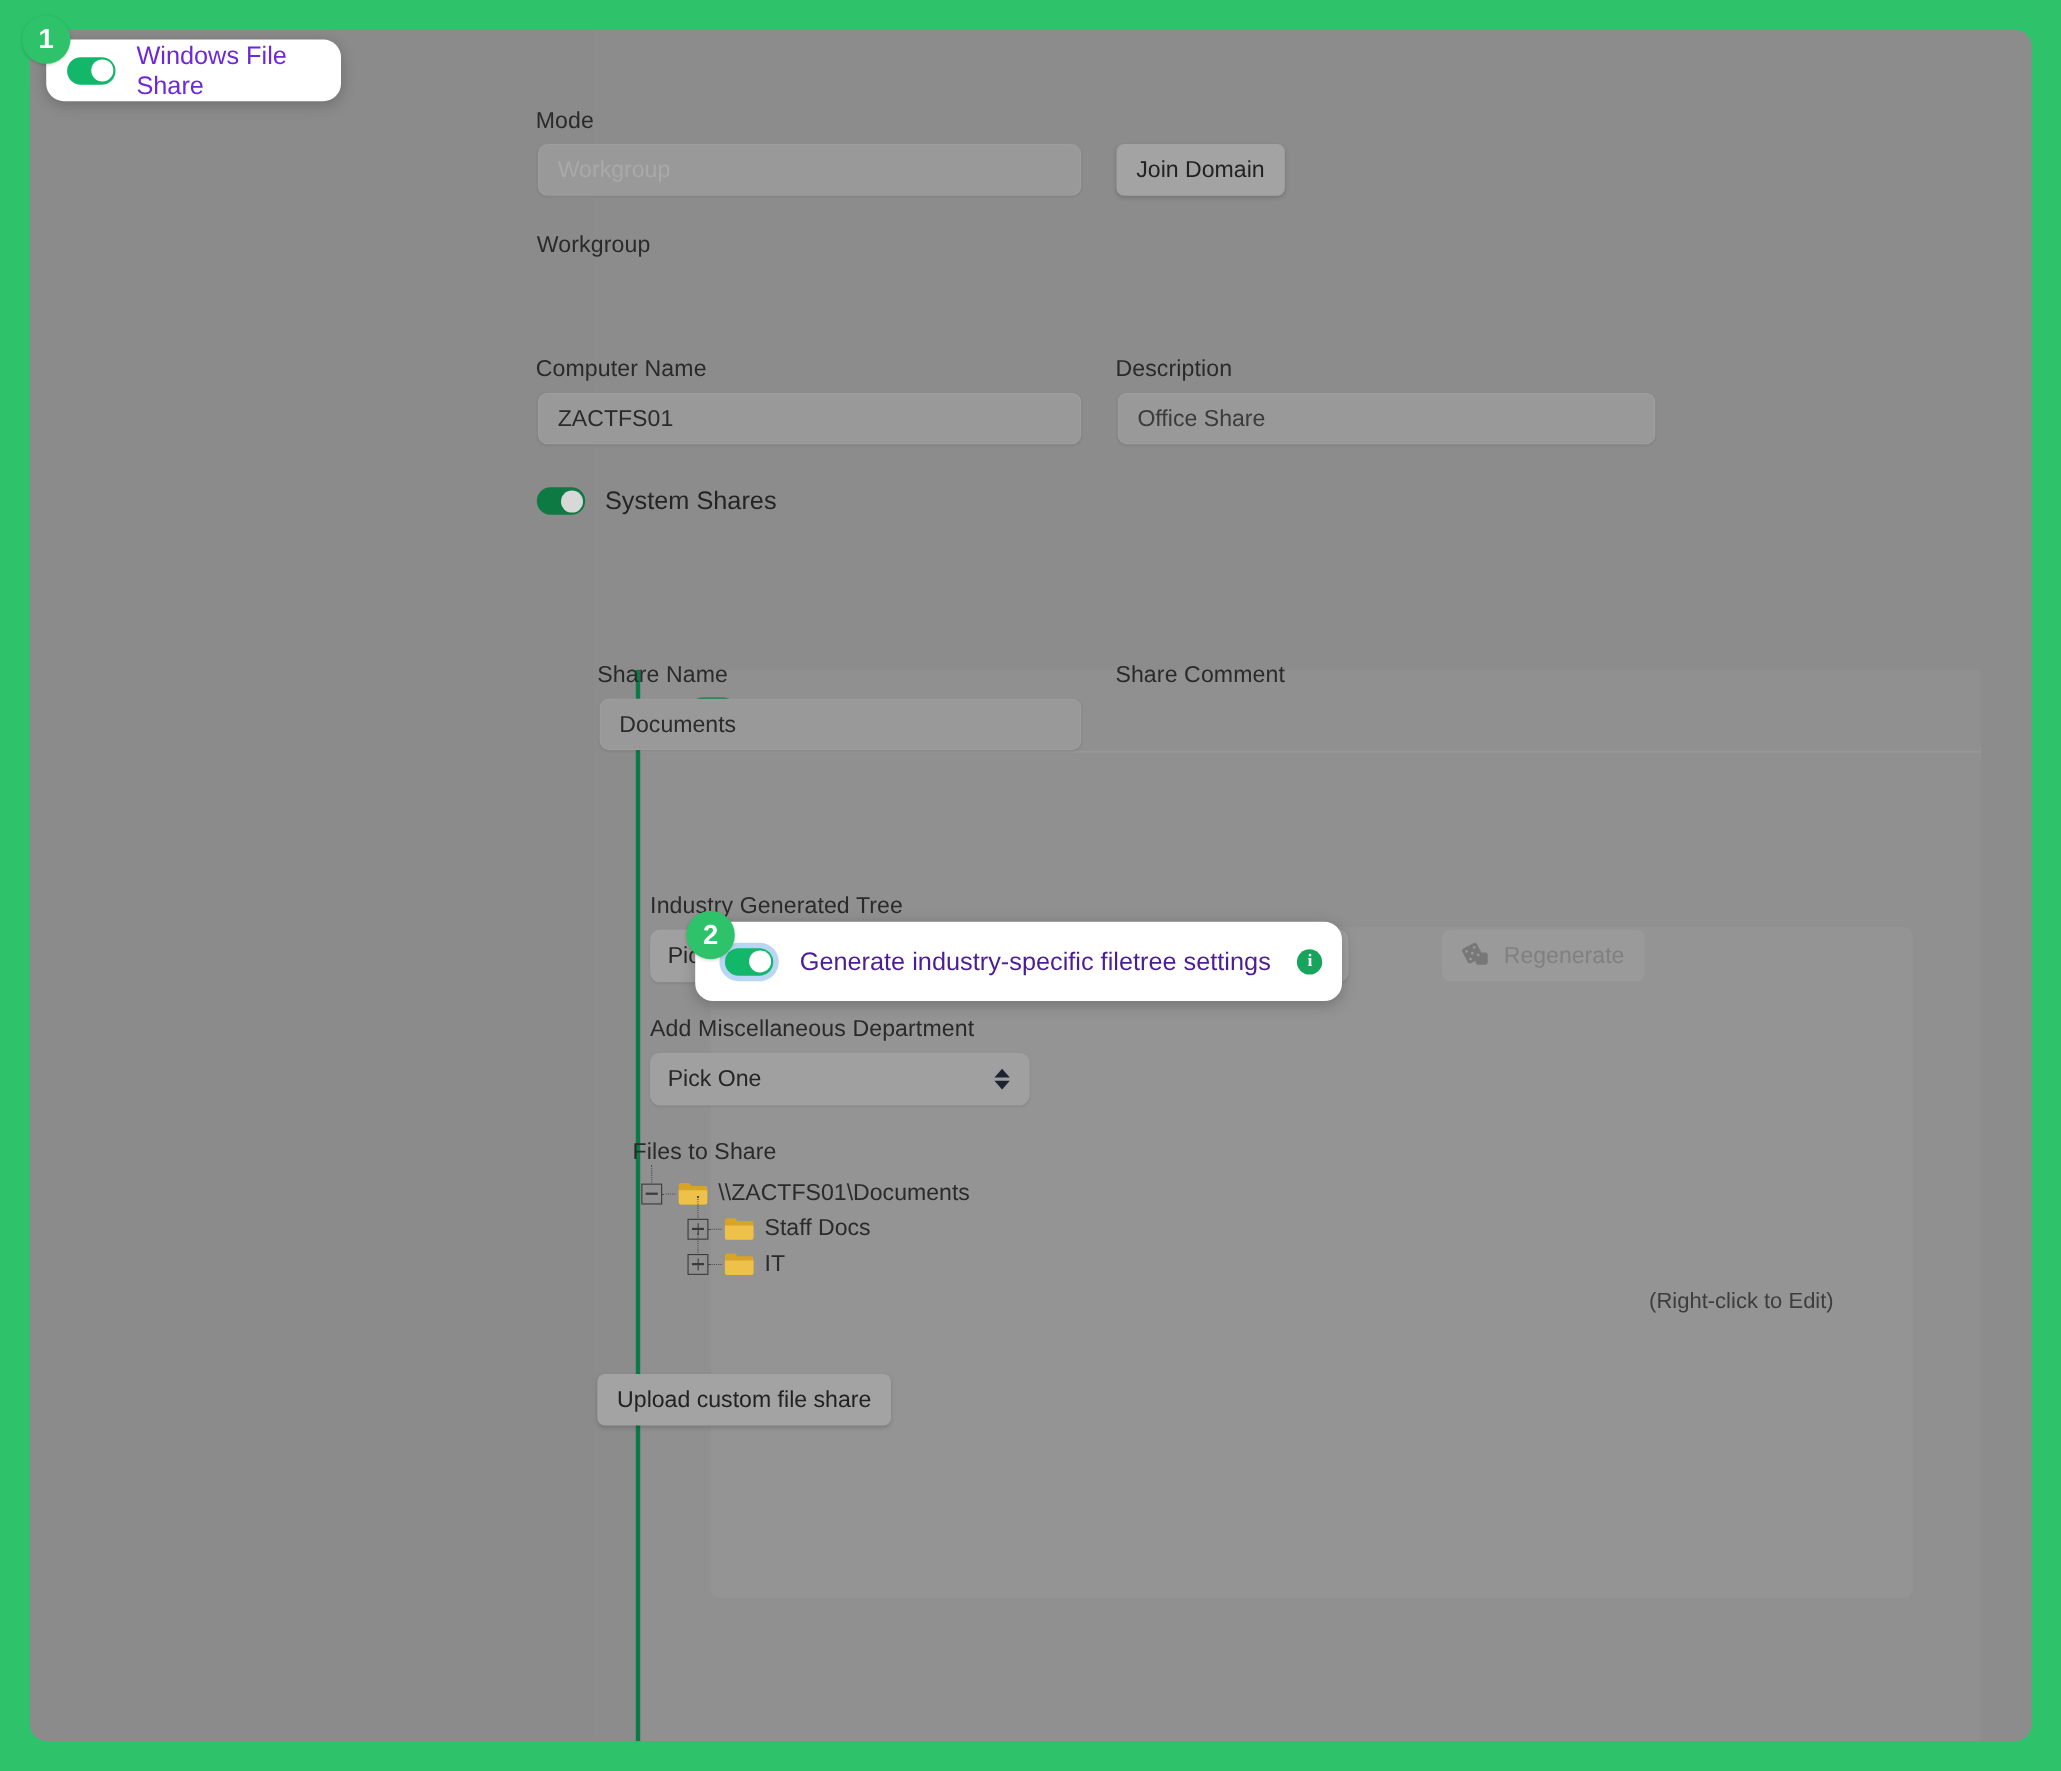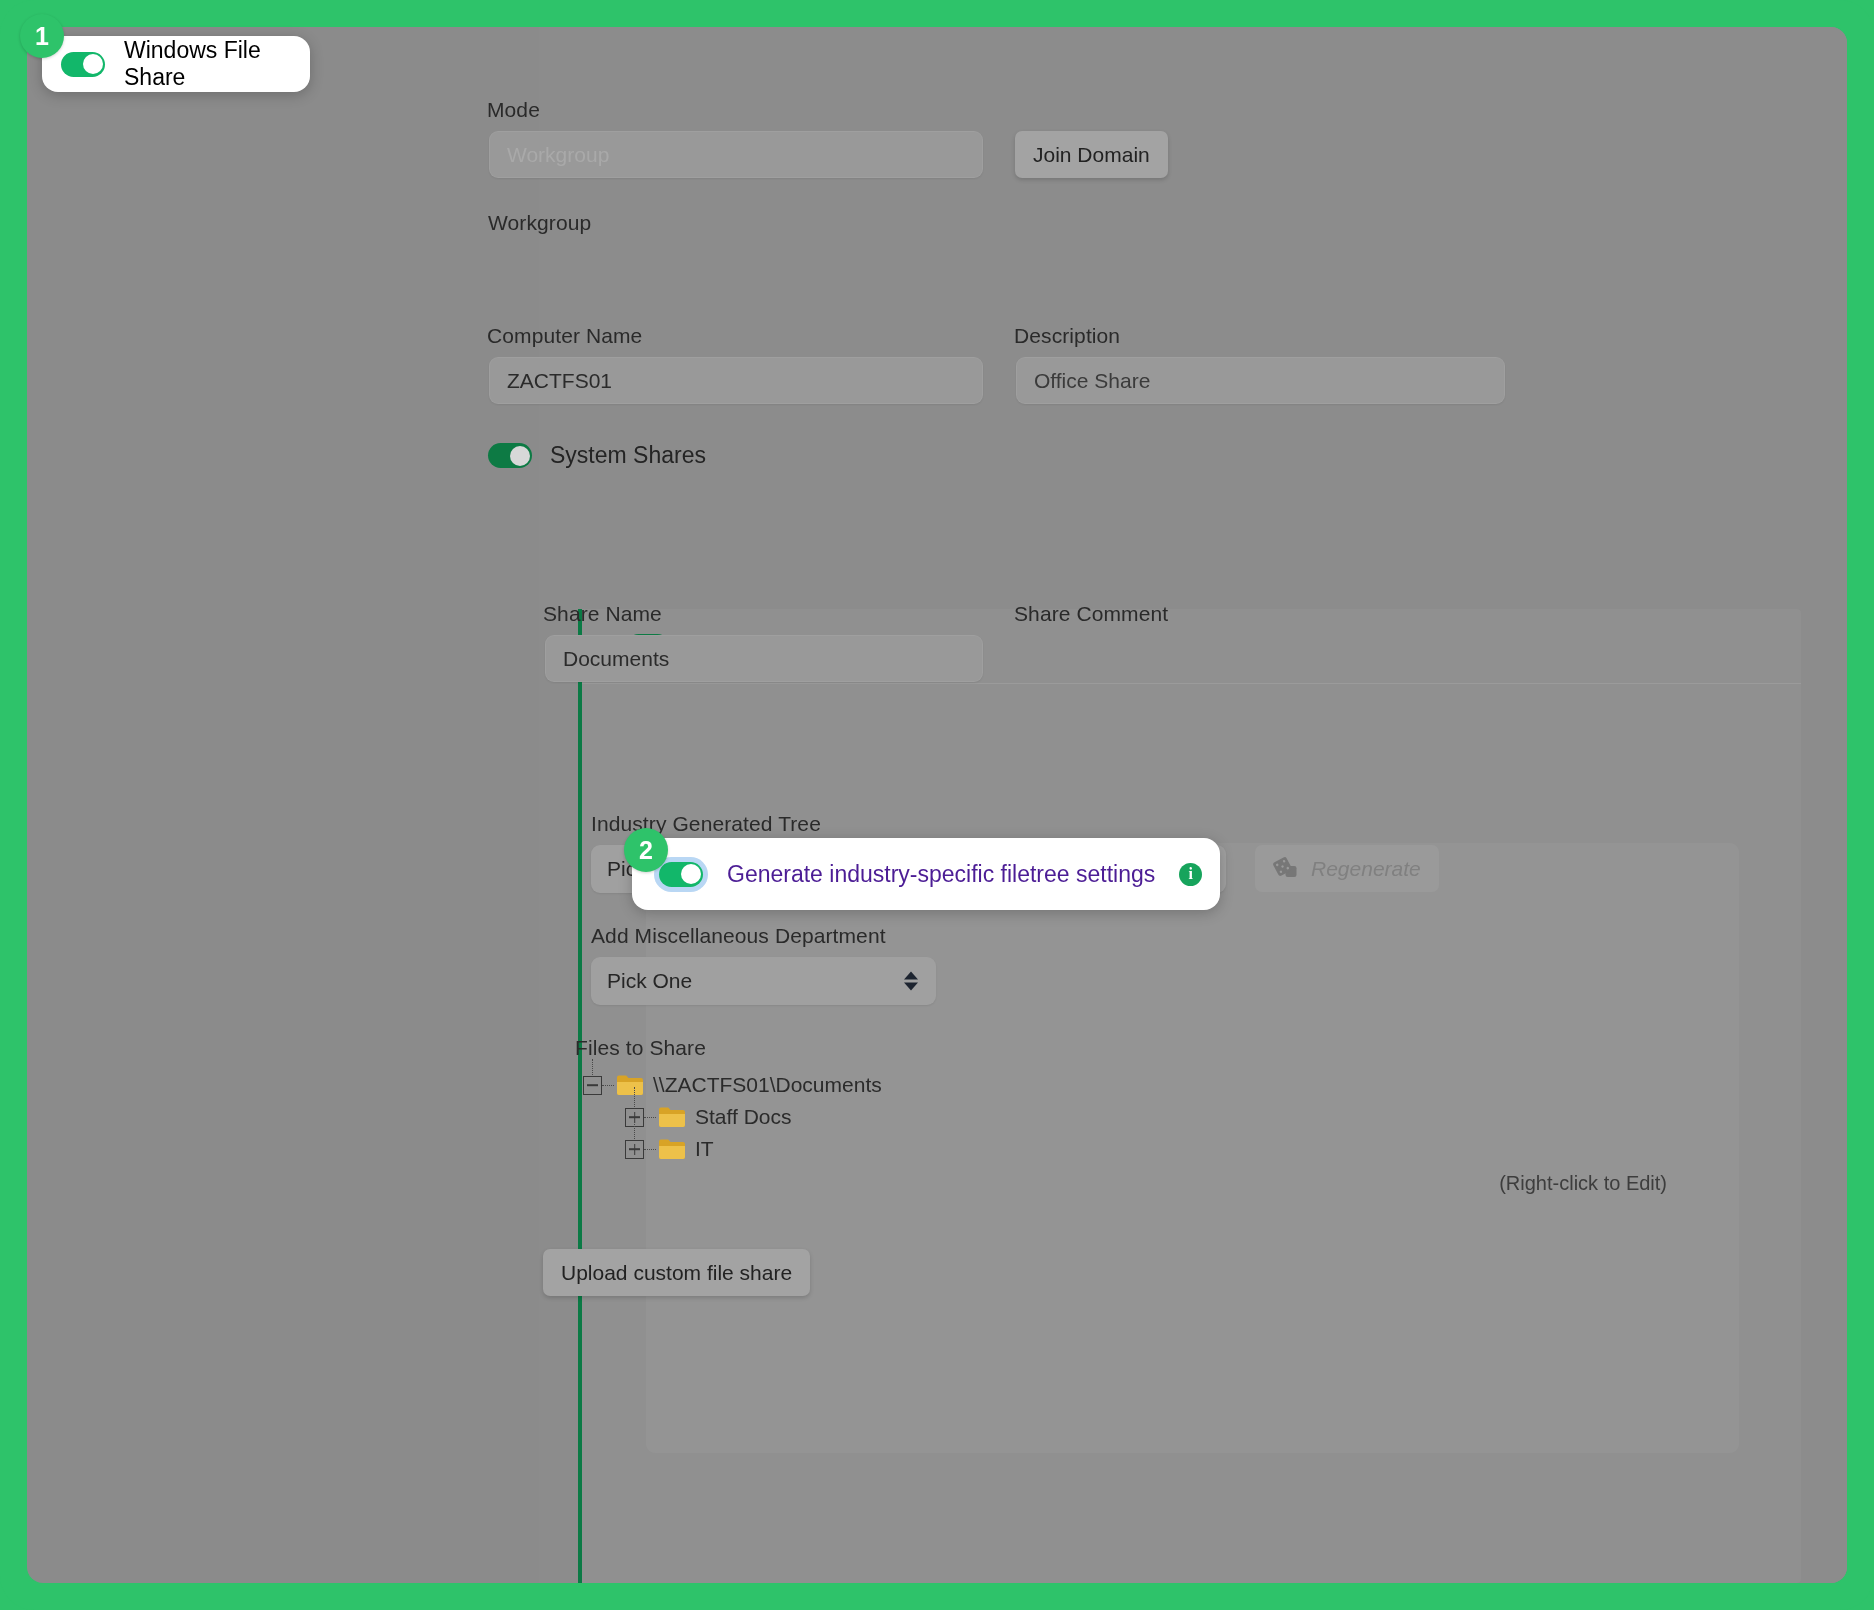--- a/index.html
+++ b/index.html
@@ -328,21 +328,21 @@
 
     <div style="position:absolute;left:564px;top:786px;" class="field-label">Industry Generated Tree</div>
     <div style="position:absolute;left:564px;top:818px;width:635px;" class="select-box">
       <span>Pick One</span>
       <span class="select-arrows">
         <span class="tri-up"></span>
           <span class="tri-dn"></span>
       </span>
     </div>
 
-    <div style="position:absolute;left:1228px;top:818px;height:47px;font-style:italic;" class="btn btn-disabled">
+    <div style="position:absolute;left:1284px;top:818px;height:47px;" class="btn btn-disabled">
       <svg width="26" height="24" viewBox="0 0 26 24">
         <rect x="12.5" y="9" width="11" height="11" rx="2.2" fill="#777777"></rect>
         <g transform="rotate(-28 9.5 9.5)">
           <rect x="2" y="2" width="15" height="15" rx="2.4" fill="#777777"></rect>
           <circle cx="5.6" cy="5.6" r="1.25" fill="#9a9a9a"></circle>
           <circle cx="13.4" cy="5.6" r="1.25" fill="#9a9a9a"></circle>
           <circle cx="9.5" cy="9.5" r="1.25" fill="#9a9a9a"></circle>
           <circle cx="5.6" cy="13.4" r="1.25" fill="#9a9a9a"></circle>
           <circle cx="13.4" cy="13.4" r="1.25" fill="#9a9a9a"></circle>
         </g>
@@ -407,21 +407,21 @@
 
     <div style="position:absolute;left:516px;top:1222px;" class="btn">Upload custom file share</div>
 
   </div>
 
   <div class="spotlight" style="left:42px;top:36px;width:268px;height:56px;">
     <div style="display:flex;align-items:center;height:100%;padding-left:19px;gap:19px;">
       <div class="switch bright">
           <div class="knob"></div>
         </div>
-      <div style="font-size:23px;color:#000000;">Windows File Share</div>
+      <div style="font-size:23px;color:#6d28d9;">Windows File Share</div>
     </div>
   </div>
   <div class="badge" style="left:20px;top:14px;">1</div>
 
   <div class="spotlight" style="left:632px;top:838px;width:588px;height:72px;">
     <div style="display:flex;align-items:center;height:100%;padding-left:27px;gap:24px;">
       <div class="switch bright focus-ring">
           <div class="knob"></div>
         </div>
       <div style="font-size:23px;color:#4c1d95;white-space:nowrap;">Generate industry-specific filetree settings</div>

